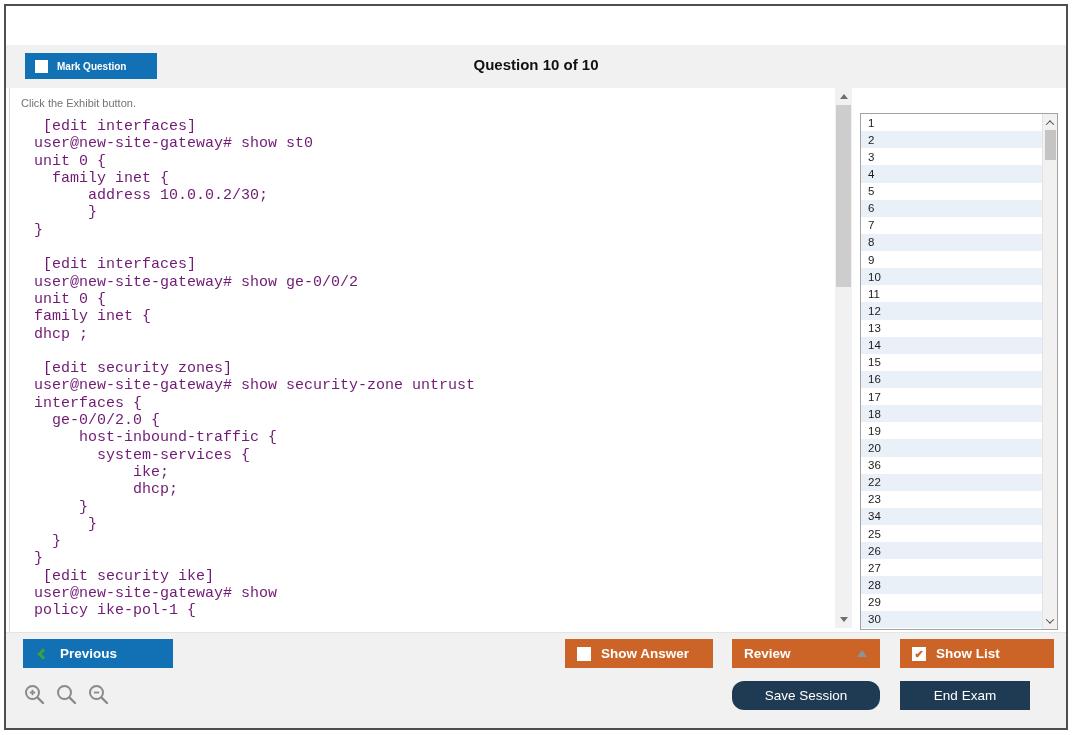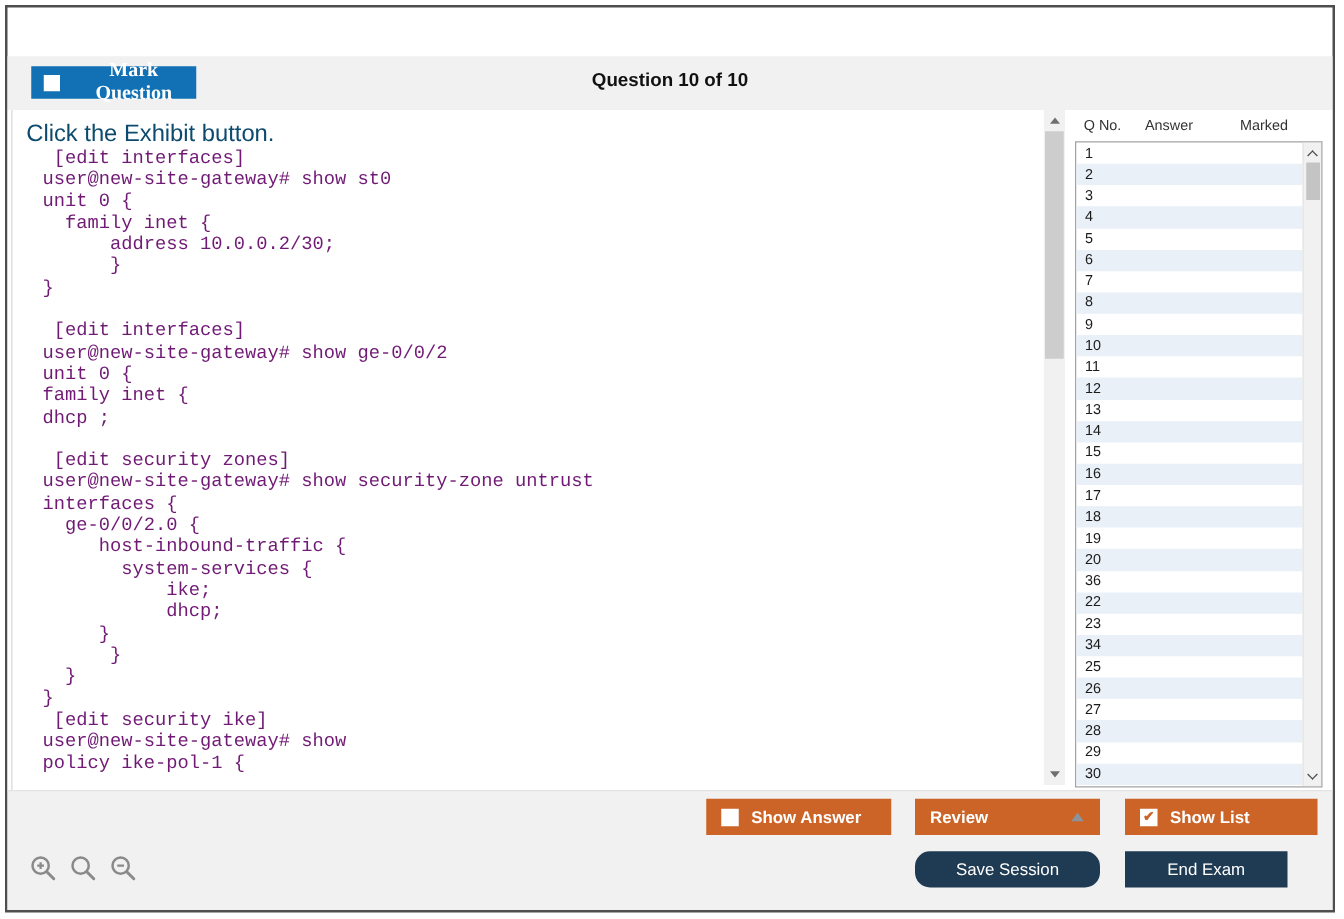--- a/index.html
+++ b/index.html
@@ -17,32 +17,32 @@
   .min-glyph { width:11px; height:1px; background:#7a7a7a; display:inline-block; }
   .max-glyph { width:11px; height:11px; border:1px solid #8f8f8f; display:inline-block; }
   .close-glyph { font-size:19px; color:#7a7a7a; line-height:19px; font-weight:300; }
 
   
   .topstrip { position:absolute; left:0; top:39px; width:100%; height:43px; background:#f1f1f1; }
   .qcounter { position:absolute; left:0; top:11px; width:100%; text-align:center;
               font-size:15px; font-weight:bold; color:#111; }
   .btn { display:flex; align-items:center; border:none; cursor:default; }
   .mark-btn { position:absolute; left:19px; top:8px; width:132px; height:26px;
-              background:var(--blue,#1171b4); color:#fff; font-weight:bold; font-size:16px;
-              padding-left:10px; gap:9px;font-family:Liberation Serif, serif; }
+              background:var(--blue,#1171b4); color:#fff; font-weight:bold; font-size:10px;
+              padding-left:10px; gap:9px; }
   .checkbox { width:13px; height:13px; background:#fff; display:inline-flex;
               align-items:center; justify-content:center; flex:none; }
   .cb14 { width:14px; height:14px; }
   .check { color:var(--orange,#cc6327); font-size:11px; line-height:14px; font-weight:bold; }
 
   
   .mainarea { position:absolute; left:0; top:82px; width:100%; height:544px; background:#fff; }
   .exhibit { position:absolute; left:3px; top:0; width:826px; height:544px;
              border-left:1px solid #d9d9d9; overflow:hidden; }
-  .prompt { position:absolute; left:11px; top:9px; font-size:19px; color:#0c4a6e; }
+  .prompt { position:absolute; left:11px; top:9px; font-size:11px; color:#737373; }
   .code { position:absolute; left:15px; top:30px; font-family:"Liberation Mono","DejaVu Sans Mono",monospace;
           font-size:15px; line-height:17.3px; color:#701a75; white-space:pre; }
 
   
   .vscroll { position:absolute; background:#f1f1f1; }
   .content-scroll { left:829px; top:0; width:17px; height:540px; }
   .sb-btn { position:absolute; left:0; width:100%; height:17px; display:flex;
             align-items:center; justify-content:center; }
   .sb-up { top:0; } .sb-down { bottom:0; }
   .tri { width:0; height:0; display:inline-block; }
@@ -145,25 +145,20 @@
       <div class="sb-btn sb-up">
         <span class="tri tri-up"></span>
       </div>
       <div class="sb-thumb"></div>
       <div class="sb-btn sb-down">
         <span class="tri tri-down"></span>
       </div>
     </div>
 
     <div class="qlist">
-      <div class="qlist-header">
-        <span class="qh qh1">Q No.</span>
-        <span class="qh qh2">Answer</span>
-        <span class="qh qh3">Marked</span>
-      </div>
       <div class="qlist-box">
         <div class="qrows">
             <div class="qrow">
               <span class="qc qno">1</span>
               <span class="qc qans"></span>
               <span class="qc qmarked"></span>
             </div>
             <div class="qrow alt">
               <span class="qc qno">2</span>
               <span class="qc qans"></span>
@@ -317,20 +312,24 @@
           <div class="sb-thumb2"></div>
           <div class="sb-btn sb-bottom">
             <span class="chev chev-down"></span>
           </div>
         </div>
       </div>
     </div>
   </div>
 
   <div class="footer">
+    <button class="btn blue prev-btn">
+      <span class="chev-g chev-g-left"></span>
+      <span>Previous</span>
+    </button>
     <button class="btn orange show-answer-btn">
       <span class="checkbox cb14"></span>
       <span>Show Answer</span>
     </button>
     <button class="btn orange review-btn">
       <span>Review</span>
       <span class="tri-up-gray"></span>
     </button>
     <button class="btn orange show-list-btn">
       <span class="checkbox cb14">

